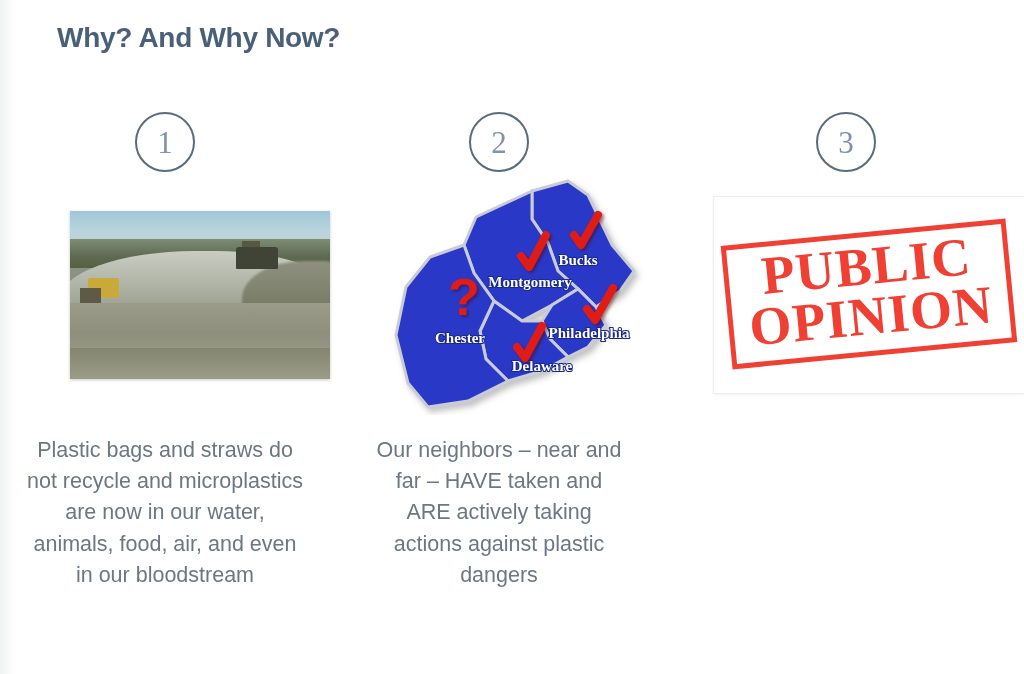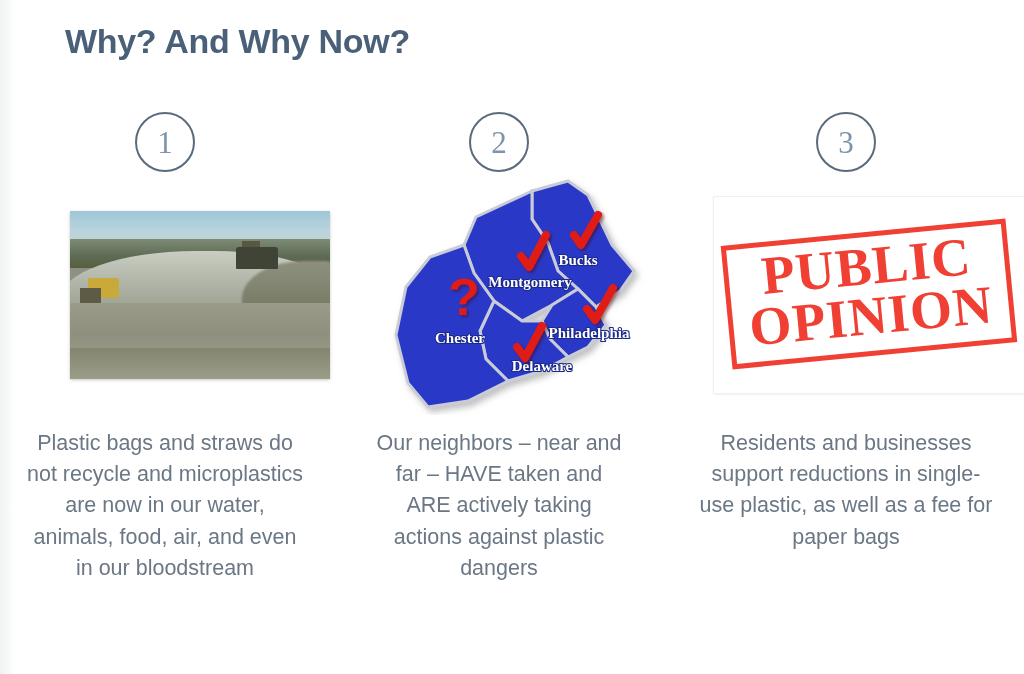--- a/index.html
+++ b/index.html
@@ -24,23 +24,23 @@
   .edge-left {
     position: absolute;
     left: 0; top: 0;
     width: 14px; height: 674px;
     background: linear-gradient(to right, #f1f2f3 0%, #f7f8f8 55%, #ffffff 100%);
   }
 
   
   .title {
     position: absolute;
-    left: 65px;
+    left: 57px;
     top: 22px;
-    font-size: 34px;
+    font-size: 28px;
     font-weight: bold;
     color: #4a6079;
     letter-spacing: -0.3px;
     white-space: nowrap;
   }
 
   
   .columns {
     position: absolute;
     left: 0;
@@ -203,21 +203,21 @@
     text-align: center;
     line-height: 0.93;
     letter-spacing: 1px;
     opacity: 0.93;
   }
   .stamp-l1 { font-size: 54px; display: block; }
   .stamp-l2 { font-size: 54px; display: block; }
 
   
   .caption {
-    margin-top: 11px;
+    margin-top: 18px;
     text-align: center;
     color: #6b7785;
     font-size: 21.5px;
     line-height: 1.45;
   }
   .cap-1 { width: 280px; }
   .cap-2 { width: 250px; }
   .cap-3 { width: 300px; }
 </style>
 </head>
@@ -311,17 +311,16 @@
 
       <div class="visual">
         <div class="stamp-frame">
           <div class="stamp">
             <span class="stamp-l1">PUBLIC</span>
             <span class="stamp-l2">OPINION</span>
           </div>
         </div>
       </div>
 
-      <div class="caption cap-3">Residents and businesses support reductions in single-use plastic, as well as a fee for paper bags</div>
     </div>
 
   </div>
 </div>
 
 </body></html>

